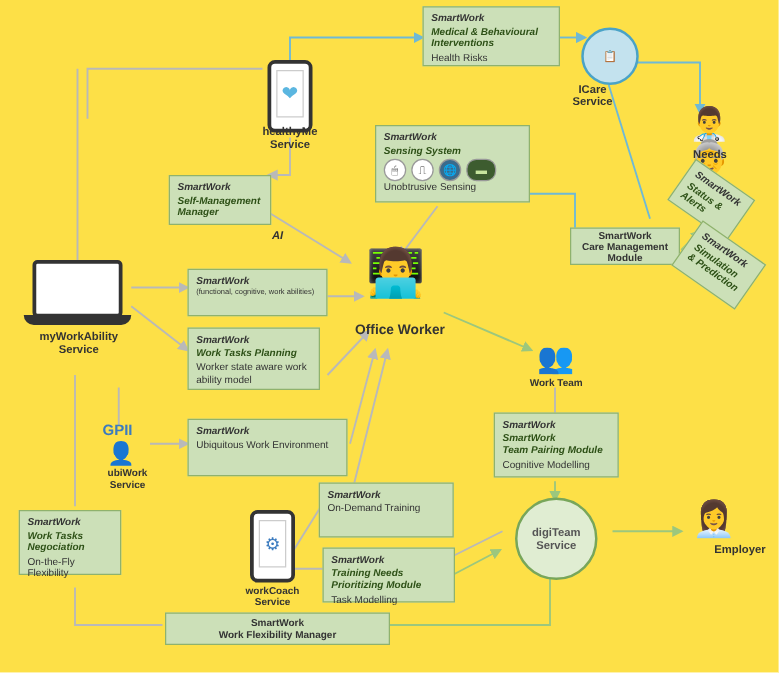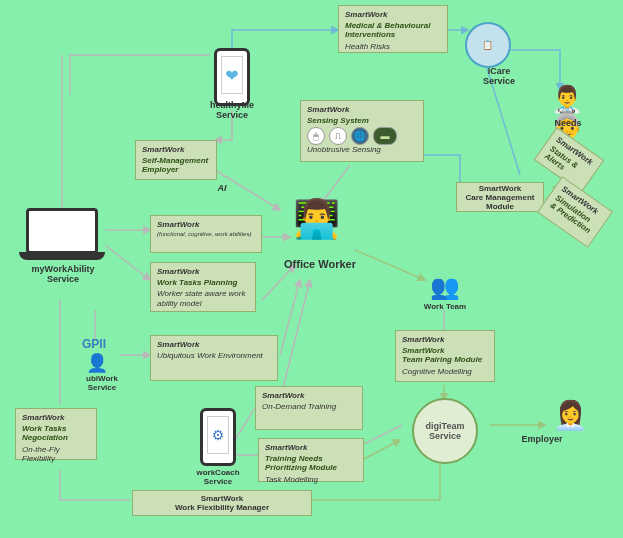--- a/index.html
+++ b/index.html
@@ -1,20 +1,20 @@
 <!DOCTYPE html>
 <html><head>
 <meta charset="utf-8">
 <style>
   html,body{margin:0;padding:0;font-family:Arial,Helvetica,sans-serif;background:#fff}
-  .canvas{position:relative;width:623px;height:538px;background:#86efac;overflow:hidden}
+  .canvas{position:relative;width:623px;height:538px;background:#fde047;overflow:hidden}
   .box{position:absolute;background:#cce0b8;border:1px solid #8fb26d;font-size:8px;line-height:1.15;color:#333;padding:4px 6px;box-sizing:border-box}
   .box .head{font-weight:bold;font-style:italic;margin-bottom:2px;display:block}
   .box .diamond{font-weight:bold;font-style:italic;display:block;margin:2px 0;color:#2d5016}
-  .box .sub{font-style:italic;display:block}
+  .box .sub{display:block}
   .lbl{position:absolute;font-size:9px;font-weight:bold;color:#333;text-align:center}
   .circle{position:absolute;border-radius:50%;border:2px solid #78a65a;background:#e0edd2;display:flex;align-items:center;justify-content:center;font-size:9px;font-weight:bold;color:#555;text-align:center}
   .circle.blue{border-color:#4aa3c7;background:#c3e2ee}
   .bar{position:absolute;background:#cce0b8;border:1px solid #8fb26d;font-size:9px;font-weight:bold;text-align:center;display:flex;flex-direction:column;align-items:center;justify-content:center;color:#333;box-sizing:border-box}
   svg.wires{position:absolute;inset:0;width:100%;height:100%;pointer-events:none}
   .wire{fill:none;stroke:#b9b9b9;stroke-width:1.5}
   .wire.blue{stroke:#6fb9d6}
   .wire.green{stroke:#9cc77d}
   .device{position:absolute;border:3px solid #333;background:#fff;border-radius:6px;box-sizing:border-box}
   .laptop{width:72px;height:46px;border-radius:4px}
@@ -92,21 +92,21 @@
   <path class="wire" d="M95,310 L95,340"></path>
 </svg>
 
 <div class="box" style="left:338px;top:5px;width:110px;height:48px">
   <span class="head">SmartWork</span>
   <span class="diamond">Medical &amp; Behavioural Interventions</span>
   <span class="sub">Health Risks</span>
 </div>
 
 <div class="circle blue" style="left:465px;top:22px;width:42px;height:42px">📋</div>
-<div class="lbl" style="left:469px;top:66px;width:60px;white-space:pre-line">ICare
+<div class="lbl" style="left:444px;top:66px;width:60px;white-space:pre-line">ICare
 Service</div>
 
 <div class="emoji" style="left:538px;top:86px;width:60px;font-size:26px">👨‍⚕️👵</div>
 <div class="lbl" style="left:540px;top:118px;width:56px">Needs</div>
 
 <div class="device phone" style="left:214px;top:48px">
   <div class="phone-inner">❤</div>
 </div>
 <div class="lbl" style="left:202px;top:100px;width:60px;white-space:pre-line">healthyMe
 Service</div>
@@ -118,21 +118,21 @@
     <span class="sensor">🖱</span>
     <span class="sensor">⎍</span>
     <span class="sensor" style="background:#3a6b8c;color:#fff">🌐</span>
     <span class="sensor" style="background:#3d5c2f;color:#c7e59e;width:22px;border-radius:8px">▬</span>
   </div>
   <span class="sub">Unobtrusive Sensing</span>
 </div>
 
 <div class="box" style="left:135px;top:140px;width:82px;height:40px">
   <span class="head">SmartWork</span>
-  <span class="diamond">Self-Management Employer</span>
+  <span class="diamond">Self-Management Manager</span>
 </div>
 <div class="lbl" style="left:210px;top:183px;width:24px;font-style:italic">AI</div>
 
 <div class="bar" style="left:456px;top:182px;width:88px;height:30px;font-size:8px;white-space:pre-line">SmartWork
 Care Management Module</div>
 
 <div class="box" style="left:540px;top:140px;width:58px;height:40px;transform:rotate(35deg);transform-origin:center">
   <span class="head">SmartWork</span>
   <span class="diamond">Status &amp; Alerts</span>
 </div>
@@ -176,21 +176,21 @@
   <span class="head">SmartWork</span>
   <span class="diamond" style="white-space:pre-line">SmartWork
 Team Pairing Module</span>
   <span class="sub">Cognitive Modelling</span>
 </div>
 
 <div class="circle" style="left:412px;top:398px;width:62px;height:62px;white-space:pre-line">digiTeam
 Service</div>
 
 <div class="small-emoji" style="left:546px;top:402px;width:50px;font-size:28px">👩‍💼</div>
-<div class="lbl" style="left:512px;top:434px;width:60px">Employer</div>
+<div class="lbl" style="left:562px;top:434px;width:60px">Employer</div>
 
 <div class="box" style="left:255px;top:386px;width:108px;height:44px">
   <span class="head">SmartWork</span>
   <span class="sub">On-Demand Training</span>
 </div>
 
 <div class="box" style="left:258px;top:438px;width:106px;height:44px">
   <span class="head">SmartWork</span>
   <span class="diamond">Training Needs Prioritizing Module</span>
   <span class="sub">Task Modelling</span>

